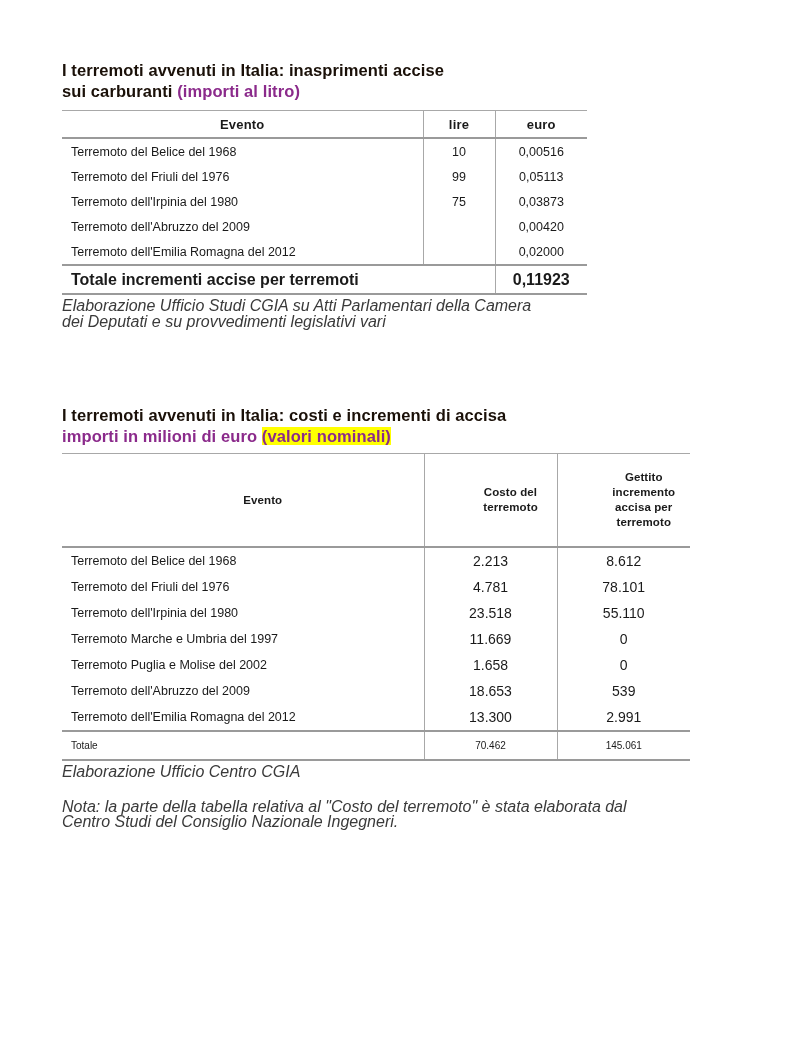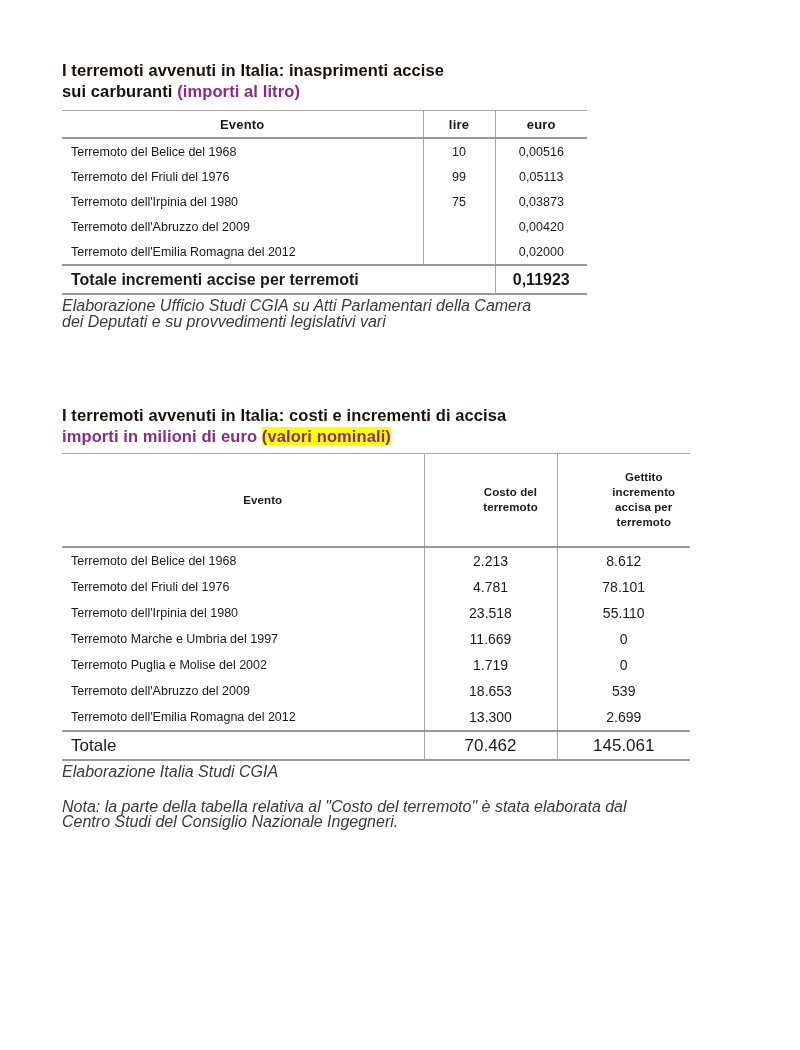--- a/index.html
+++ b/index.html
@@ -98,21 +98,21 @@
     padding-left: 40px;
   }
   #table2 tbody tr.data td { height: 26px; }
   #table2 td.ev {
     padding-left: 9px;
     text-align: left;
     white-space: nowrap;
     font-size: 12.5px;
   }
   #table2 td.num { text-align: center; font-size: 14px; }
-  #table2 tr.tot td { height: 27px; font-size: 17px; }
+  #table2 tr.tot td { height: 27px; font-size: 10px; }
   #table2 tr.tot td.ev { padding-left: 9px; }
 
   
   .note {
     font-style: italic;
     font-size: 16px;
     line-height: 15.5px;
     color: #3a3a3a;
     font-family: "Liberation Sans", sans-serif;
   }
@@ -227,42 +227,42 @@
           <td class="num vline-l">23.518</td>
           <td class="num vline-l">55.110</td>
         </tr>
         <tr class="data">
           <td class="ev">Terremoto Marche e Umbria del 1997</td>
           <td class="num vline-l">11.669</td>
           <td class="num vline-l">0</td>
         </tr>
         <tr class="data">
           <td class="ev">Terremoto Puglia e Molise del 2002</td>
-          <td class="num vline-l">1.719</td>
+          <td class="num vline-l">1.658</td>
           <td class="num vline-l">0</td>
         </tr>
         <tr class="data">
           <td class="ev">Terremoto dell'Abruzzo del 2009</td>
           <td class="num vline-l">18.653</td>
           <td class="num vline-l">539</td>
         </tr>
         <tr class="data">
           <td class="ev">Terremoto dell'Emilia Romagna del 2012</td>
           <td class="num vline-l">13.300</td>
-          <td class="num vline-l">2.699</td>
+          <td class="num vline-l">2.991</td>
         </tr>
         <tr class="tot rule-top rule-bottom">
           <td class="ev">Totale</td>
           <td class="num vline-l">70.462</td>
           <td class="num vline-l">145.061</td>
         </tr>
       </tbody>
     </table>
 
-    <div class="note" style="margin-top:3px;">Elaborazione Italia Studi CGIA</div>
+    <div class="note" style="margin-top:3px;">Elaborazione Ufficio Centro CGIA</div>
 
     <div class="note" style="margin-top:19px;">
       <span>Nota: la parte della tabella relativa al "Costo del terremoto" è stata elaborata dal</span><br>
       <span>Centro Studi del Consiglio Nazionale Ingegneri.</span>
     </div>
   </div>
 
 </div>
 
 </body></html>

